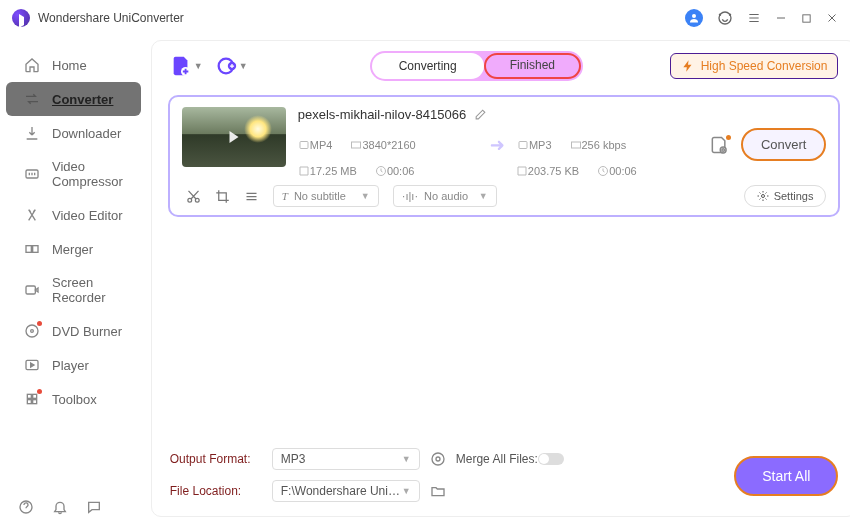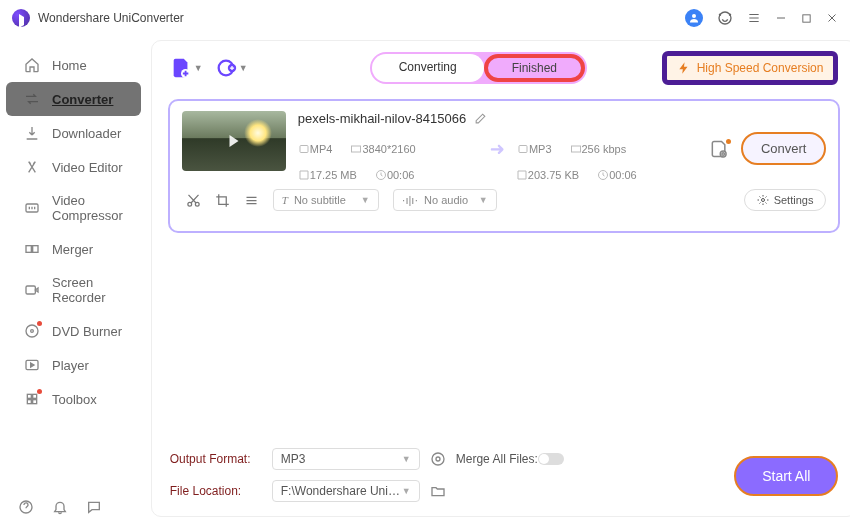--- a/index.html
+++ b/index.html
@@ -28,25 +28,25 @@
 
 .collapse-tab { position: absolute; left: 163px; top: 274px; width: 10px; height: 18px; border: 1px solid #ddd; border-radius: 2px; display: flex; align-items: center; justify-content: center; color: #aaa; font-size: 9px; background:#fff; }
 
 .main { flex: 1; background: #fff; border: 1px solid #eee; border-radius: 10px; margin: 4px 10px 10px 4px; display: flex; flex-direction: column; position: relative; }
 
 .toolbar { display: flex; align-items: center; padding: 10px 18px; gap: 12px; }
 .icobtn { display: inline-flex; align-items: center; color: #6b46ff; position: relative; cursor: pointer; }
 .icobtn .caret { font-size: 9px; color: #888; margin-left: 2px; }
 .seg { display: flex; background: #f0abfc; border-radius: 16px; padding: 2px; margin-left: 110px; }
 .seg .segbtn { padding: 5px 26px; font-size: 12px; border-radius: 14px; background: #fff; border: 1px solid transparent; cursor: pointer; }
-.seg .segbtn.finished { background: transparent; border: 4px solid #ef4444; color: #444; padding: 3px 24px; }
+.seg .segbtn.finished { background: transparent; border: 2px solid #ef4444; color: #444; padding: 3px 24px; }
 .toolbar .tspacer { flex: 1; }
-.hsc { display: flex; align-items: center; gap: 6px; background: #fff3e6; border: 5px solid #4c1d95; color: #e67e22; padding: 5px 10px; border-radius: 6px; font-size: 12px; cursor: pointer; }
-
-.card { margin: 4px 16px; border: 2px solid #bdb0ff; border-radius: 10px; padding: 10px 12px 20px; }
+.hsc { display: flex; align-items: center; gap: 6px; background: #fff3e6; border: 1px solid #4c1d95; color: #e67e22; padding: 5px 10px; border-radius: 6px; font-size: 12px; cursor: pointer; }
+
+.card { margin: 4px 16px; border: 2px solid #bdb0ff; border-radius: 10px; padding: 10px 12px 8px; }
 .card-row1 { display: flex; gap: 12px; }
 .thumb { width: 104px; height: 60px; border-radius: 4px; background: linear-gradient(to bottom, #a8b89f 0%, #6b7a5e 45%, #2f3a28 46%, #4a5440 100%); position: relative; overflow:hidden; }
 .thumb::before { content:""; position:absolute; right:14px; top:8px; width:28px; height:28px; background: radial-gradient(circle,#fffbe0 0%, #ffe680 40%, transparent 70%); border-radius:50%; }
 .thumb .play { position:absolute; left:50%; top:50%; transform:translate(-50%,-50%); width:0;height:0;border-left:9px solid rgba(255,255,255,.9);border-top:6px solid transparent;border-bottom:6px solid transparent;}
 .info { flex: 1; }
 .fname-row { display:flex; align-items:center; gap:8px; font-size:13px; color:#333; margin-bottom:6px; }
 .meta-row { display:flex; align-items:center; gap: 8px; font-size: 11px; color: #888; }
 .mgroup { display:flex; gap: 18px; width: 180px; }
 .mitem { display:flex; align-items:flex-end; gap:0; }
 .arrow-mid { color:#cfc6ff; font-size: 18px; margin: 0 4px; }
@@ -138,33 +138,33 @@
       <span class="sicon">
           <svg width="16" height="16" viewBox="0 0 24 24" fill="none" stroke="currentColor" stroke-width="2">
             <path d="M12 3v12m0 0l-4-4m4 4l4-4M4 21h16"></path>
           </svg>
         </span>
       <span>Downloader</span>
     </div>
     <div class="side-item">
       <span class="sicon">
           <svg width="16" height="16" viewBox="0 0 24 24" fill="none" stroke="currentColor" stroke-width="2">
-            <path d="M7 4l10 16M17 4L7 20M7 4l3 3M17 4l-3 3"></path>
-          </svg>
-        </span>
-      <span>Video Editor</span>
-    </div>
-    <div class="side-item">
-      <span class="sicon">
-          <svg width="16" height="16" viewBox="0 0 24 24" fill="none" stroke="currentColor" stroke-width="2">
             <rect x="3" y="6" width="18" height="12" rx="2"></rect>
             <path d="M8 10v4M12 10v4M16 10v4"></path>
           </svg>
         </span>
       <span>Video Compressor</span>
+    </div>
+    <div class="side-item">
+      <span class="sicon">
+          <svg width="16" height="16" viewBox="0 0 24 24" fill="none" stroke="currentColor" stroke-width="2">
+            <path d="M7 4l10 16M17 4L7 20M7 4l3 3M17 4l-3 3"></path>
+          </svg>
+        </span>
+      <span>Video Editor</span>
     </div>
     <div class="side-item">
       <span class="sicon">
           <svg width="16" height="16" viewBox="0 0 24 24" fill="none" stroke="currentColor" stroke-width="2">
             <rect x="3" y="7" width="8" height="10"></rect>
             <rect x="13" y="7" width="8" height="10"></rect>
           </svg>
         </span>
       <span>Merger</span>
     </div>

